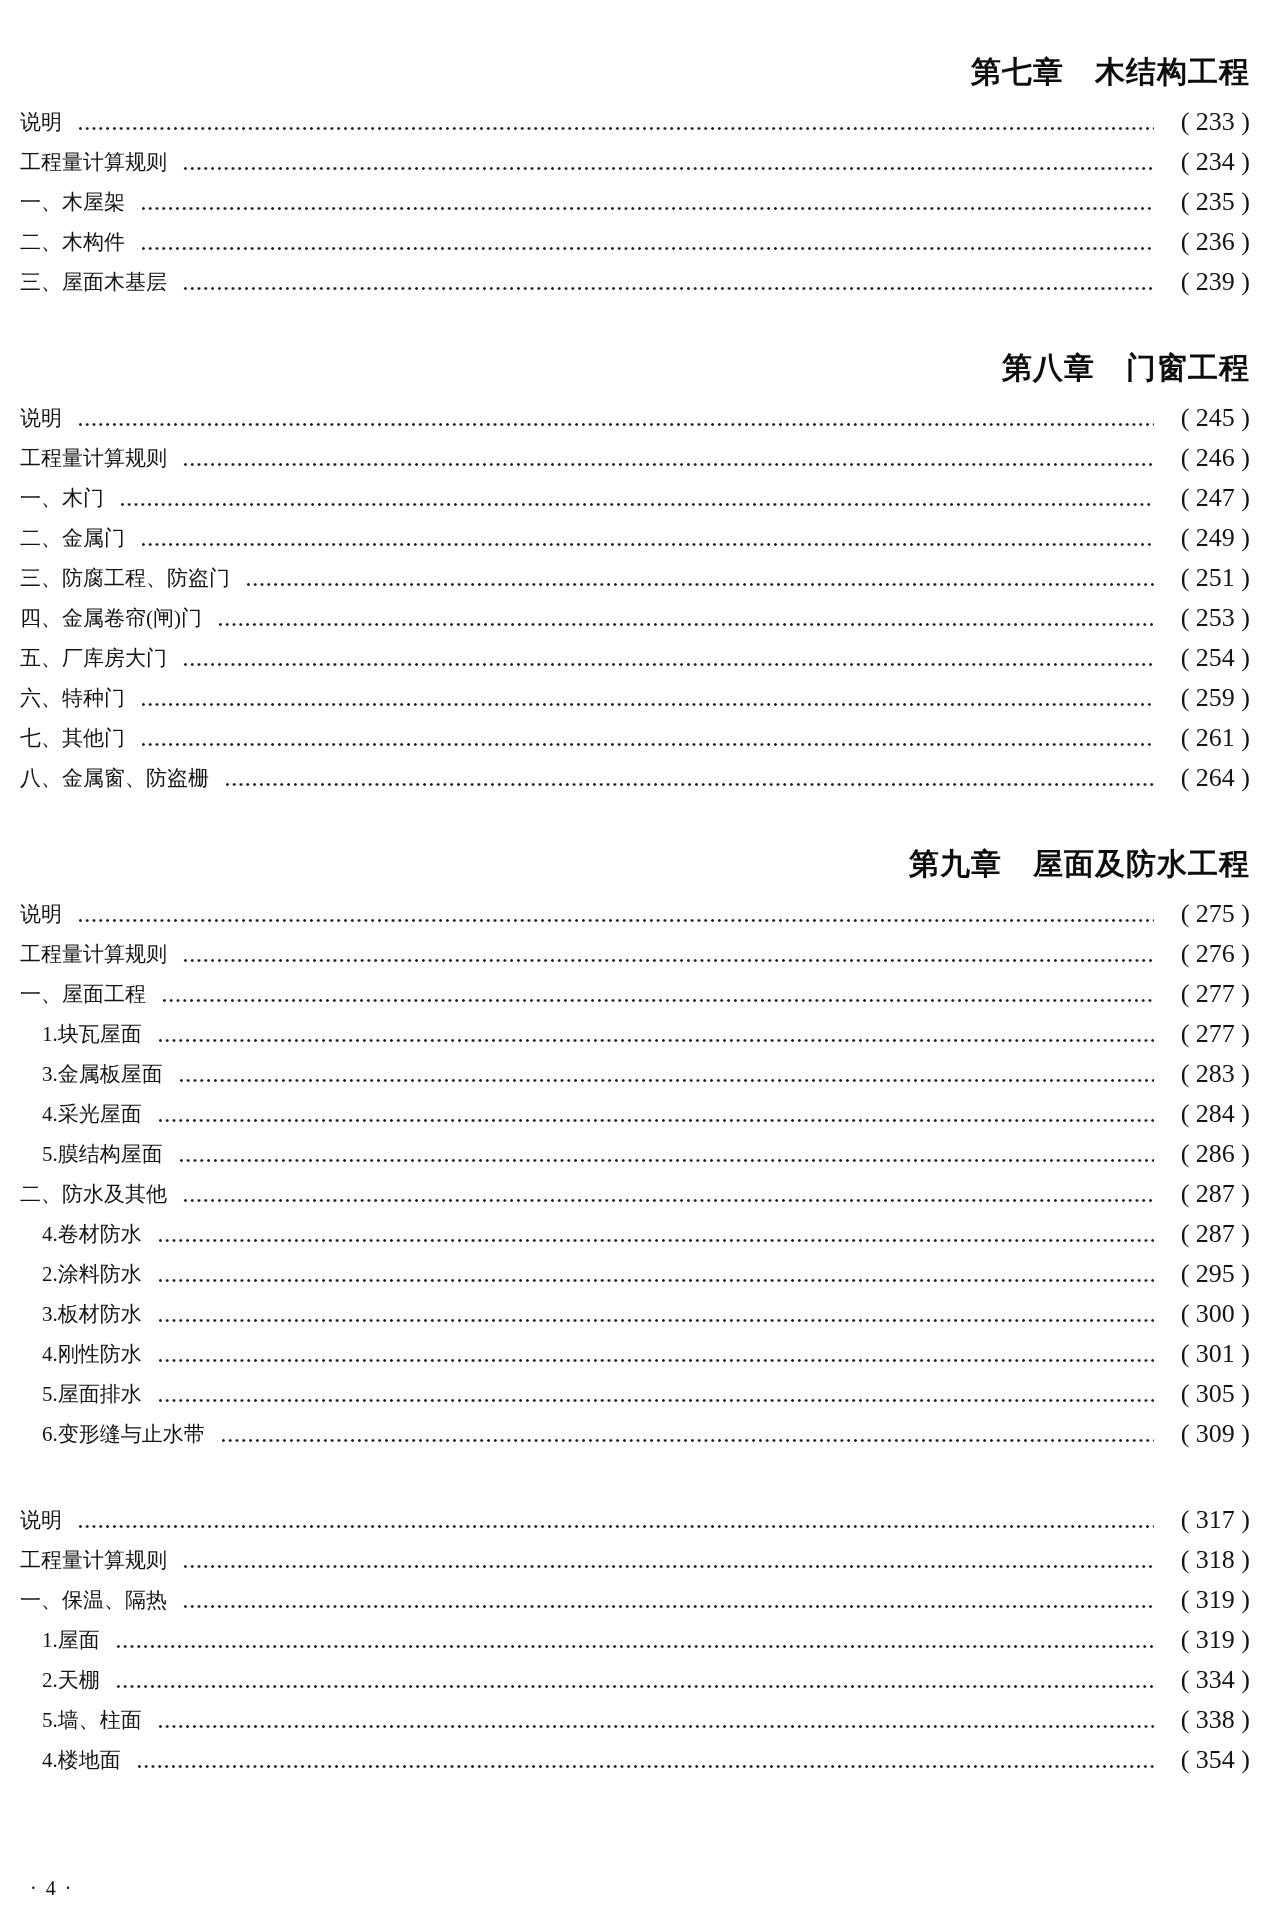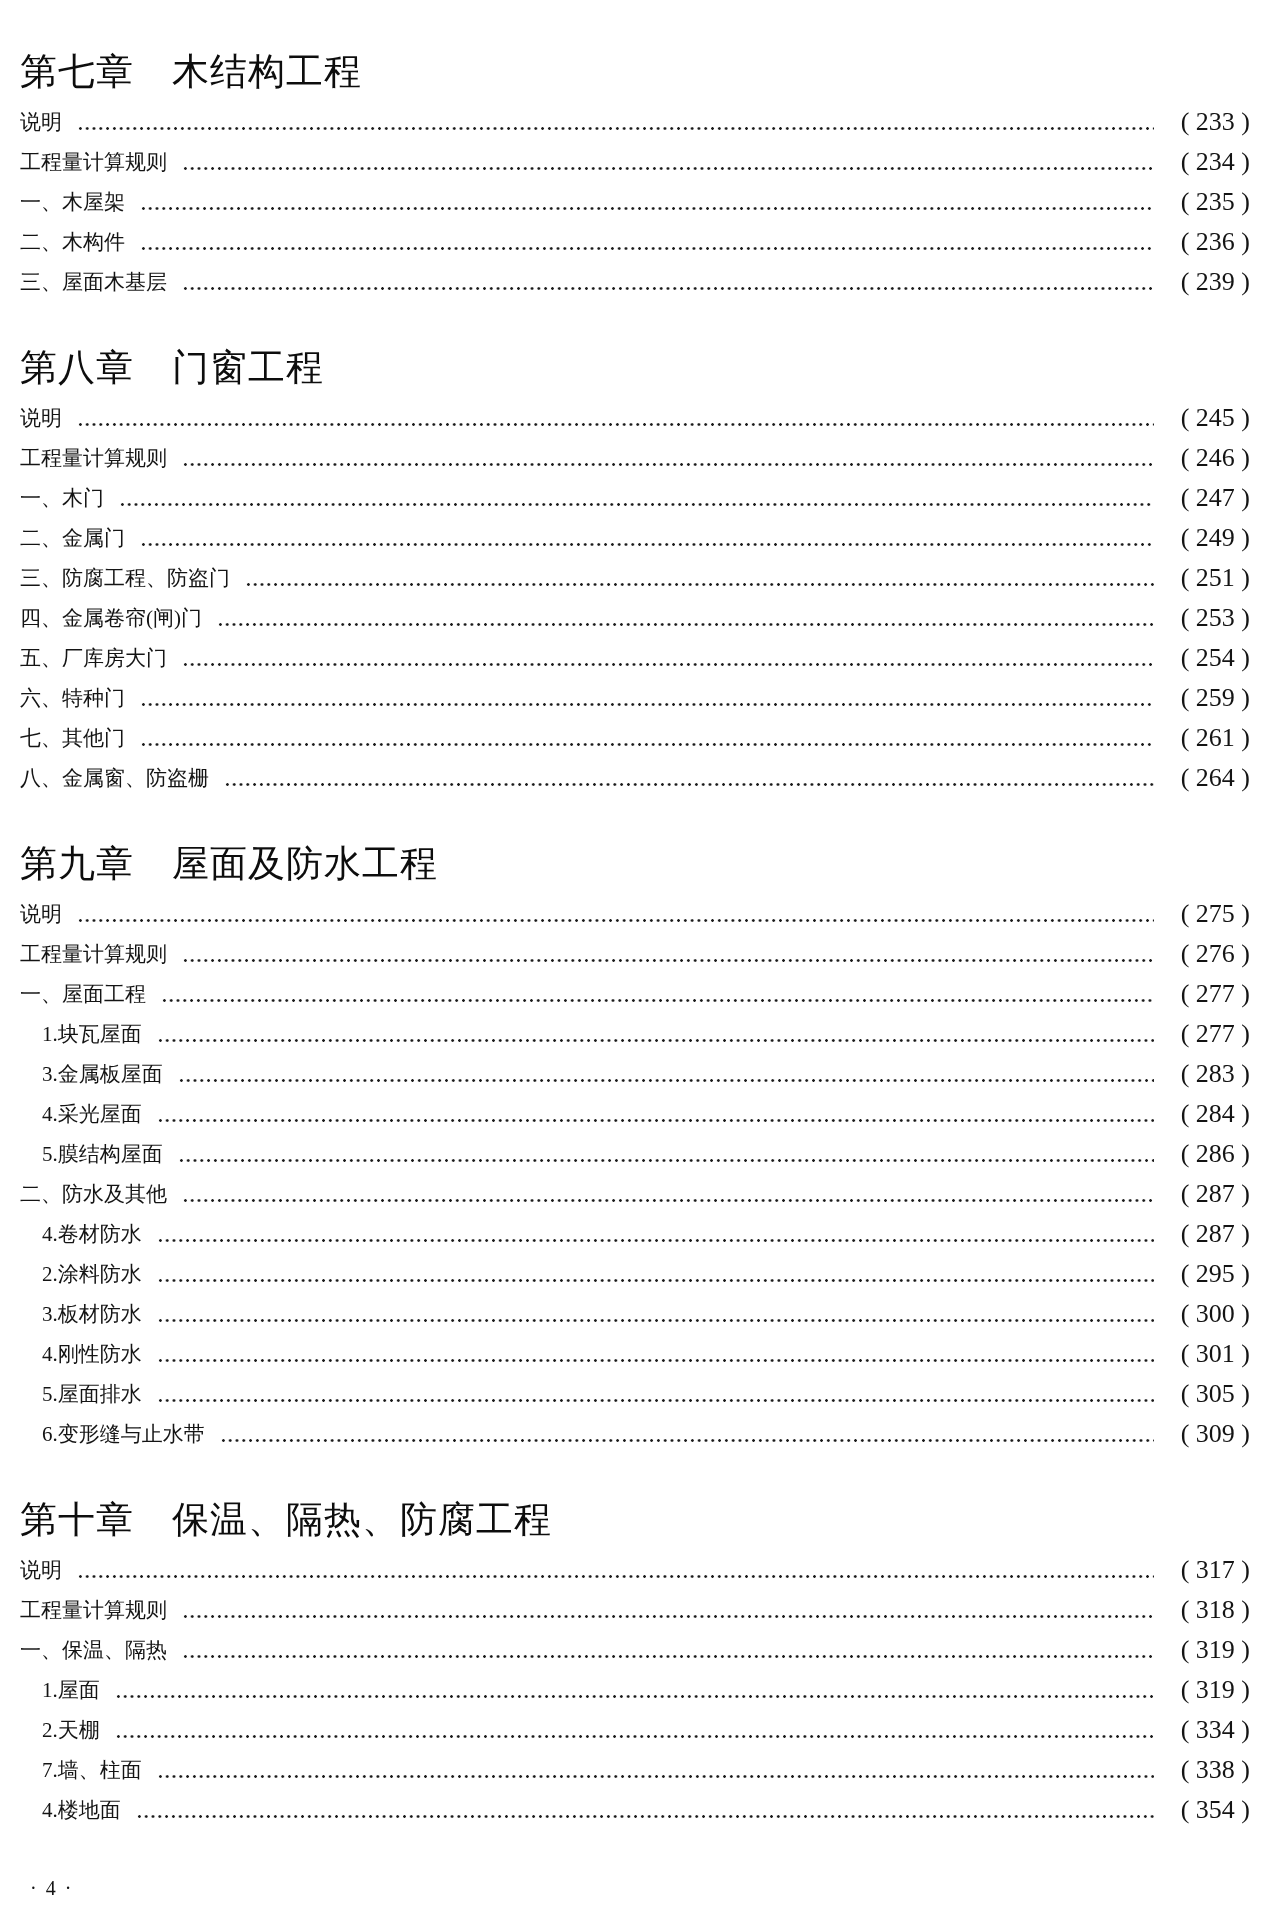--- a/index.html
+++ b/index.html
@@ -11,24 +11,24 @@
     position: relative;
     overflow: hidden;
     box-sizing: border-box;
     padding: 52px 30px 0 20px;
     font-family: "Liberation Serif", "DejaVu Serif", serif;
   }
   .chapter { margin-top: 46px; }
   .chapter:first-child { margin-top: 0; }
   .chapter-title {
     margin: 0 0 10px 0;
-    text-align: left;
+    text-align: right;
     font-family: "Liberation Sans", "DejaVu Sans", sans-serif;
-    font-weight: 400;
-    font-size: 37px;
+    font-weight: 700;
+    font-size: 30px;
     line-height: 40px;
     color: #0d0d0d;
     letter-spacing: 1px;
   }
   .toc-row {
     display: flex;
     align-items: stretch;
     font-size: 21px;
     line-height: 40px;
     height: 40px;
@@ -212,21 +212,20 @@
         <span class="leader"></span>
         <span class="pageno">( 305 )</span>
       </div>
       <div class="toc-row sub">
         <span class="label">6.变形缝与止水带</span>
         <span class="leader"></span>
         <span class="pageno">( 309 )</span>
       </div>
     </section>
     <section class="chapter">
-      <h2 class="chapter-title">第十章　保温、隔热、防腐工程</h2>
       <div class="toc-row">
         <span class="label">说明</span>
         <span class="leader"></span>
         <span class="pageno">( 317 )</span>
       </div>
       <div class="toc-row">
         <span class="label">工程量计算规则</span>
         <span class="leader"></span>
         <span class="pageno">( 318 )</span>
       </div>
@@ -239,21 +238,21 @@
         <span class="label">1.屋面</span>
         <span class="leader"></span>
         <span class="pageno">( 319 )</span>
       </div>
       <div class="toc-row sub">
         <span class="label">2.天棚</span>
         <span class="leader"></span>
         <span class="pageno">( 334 )</span>
       </div>
       <div class="toc-row sub">
-        <span class="label">7.墙、柱面</span>
+        <span class="label">5.墙、柱面</span>
         <span class="leader"></span>
         <span class="pageno">( 338 )</span>
       </div>
       <div class="toc-row sub">
         <span class="label">4.楼地面</span>
         <span class="leader"></span>
         <span class="pageno">( 354 )</span>
       </div>
     </section>
   </div>

